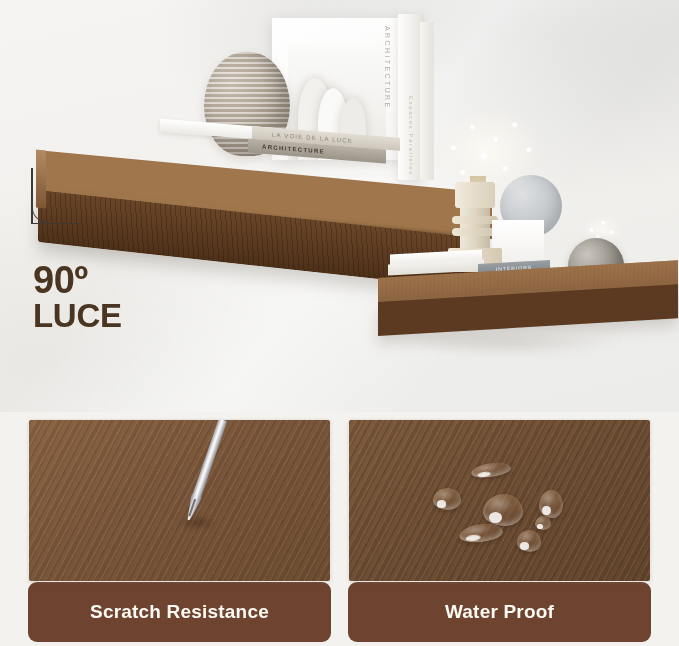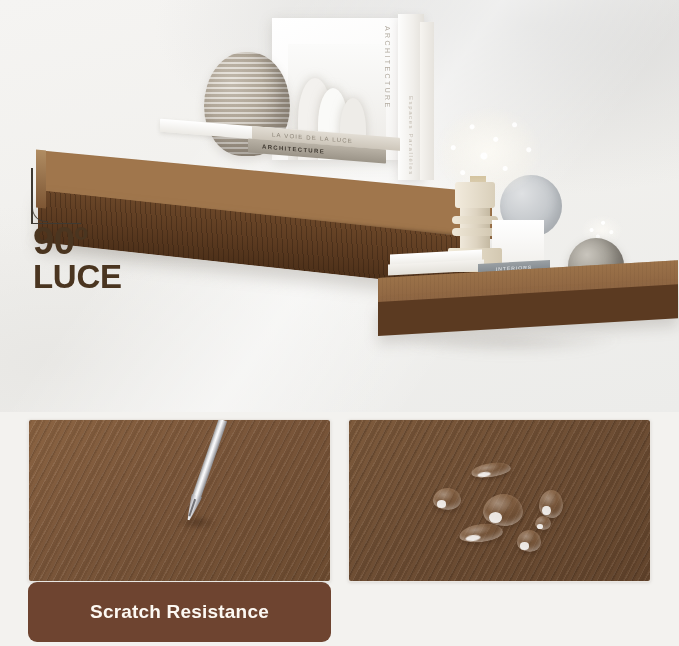--- a/index.html
+++ b/index.html
@@ -167,21 +167,21 @@
       background:
         radial-gradient(circle at 30% 50%, rgba(255,255,255,.95) 0 1.6px, rgba(255,255,255,0) 2.4px),
         radial-gradient(circle at 52% 30%, rgba(255,255,255,.95) 0 1.6px, rgba(255,255,255,0) 2.4px),
         radial-gradient(circle at 68% 56%, rgba(255,255,255,.9) 0 1.6px, rgba(255,255,255,0) 2.4px),
         radial-gradient(circle at 42% 68%, rgba(255,255,255,.9) 0 1.6px, rgba(255,255,255,0) 2.4px),
         radial-gradient(58% 58% at 50% 50%, rgba(252,250,245,.8), rgba(255,255,255,0) 72%);
       filter:blur(.3px);}
 
   
   .headline{position:absolute;left:33px;top:222px;width:330px;}
-  .h-deg{font-size:38px;font-weight:bold;color:#4a3520;line-height:1;letter-spacing:-.5px;}
+  .h-deg{font-size:38px;font-weight:bold;color:#4a3520;line-height:1;letter-spacing:-.5px;margin-top:39px;}
   .h-line{font-size:33px;font-weight:bold;color:#4a3520;line-height:1.05;letter-spacing:-.3px;}
   .sub{position:absolute;left:33px;top:350px;width:340px;
       font-size:18px;color:#3c3c3c;line-height:1.45;}
 
   
   .panel{position:absolute;width:303px;}
   .p-left{left:28px;top:419px;}
   .p-right{left:348px;top:419px;}
   .photo{position:relative;width:303px;height:163px;border-radius:3px;overflow:hidden;
       border:1px solid #e9e6e1;box-sizing:border-box;
@@ -309,15 +309,16 @@
   <div class="panel p-right">
     <div class="photo dark">
       <div class="drop d1"></div>
       <div class="drop d2"></div>
       <div class="drop d3"></div>
       <div class="drop d4"></div>
       <div class="drop d5"></div>
       <div class="drop d6"></div>
       <div class="drop d7"></div>
     </div>
+    <div class="bar">Water Proof</div>
   </div>
 
 </div>
 
 </body></html>

